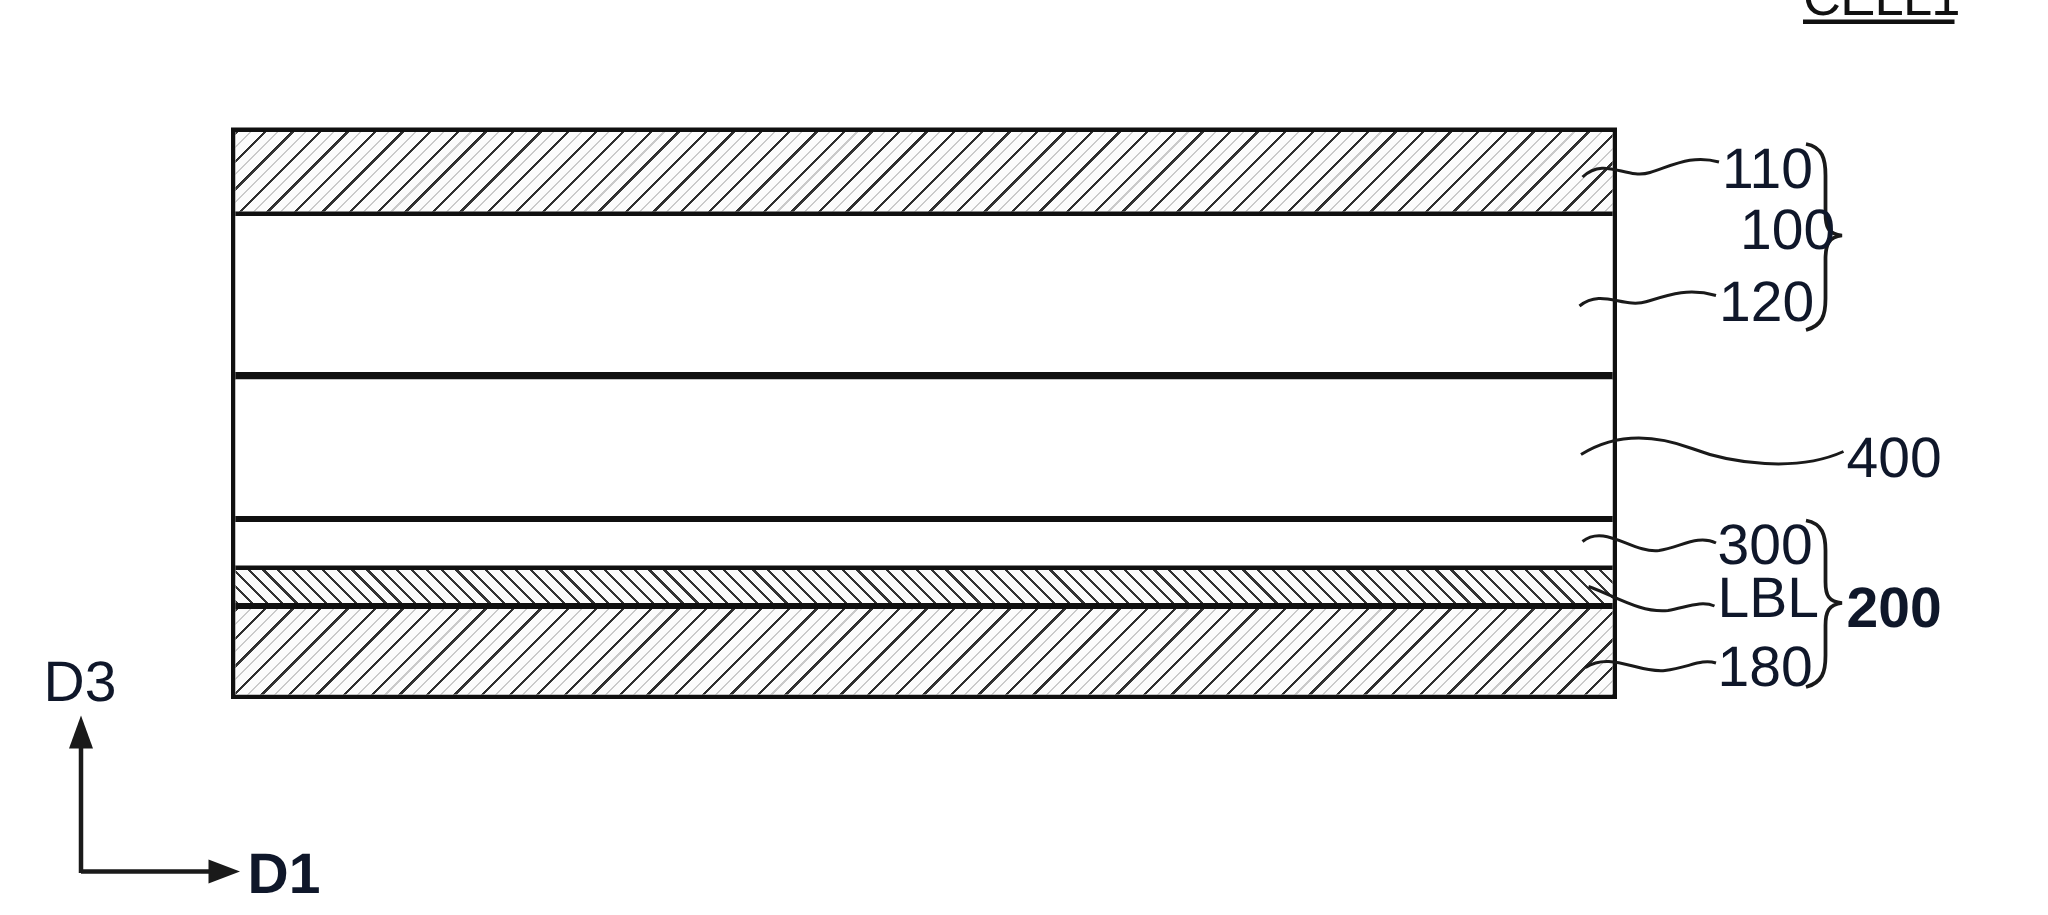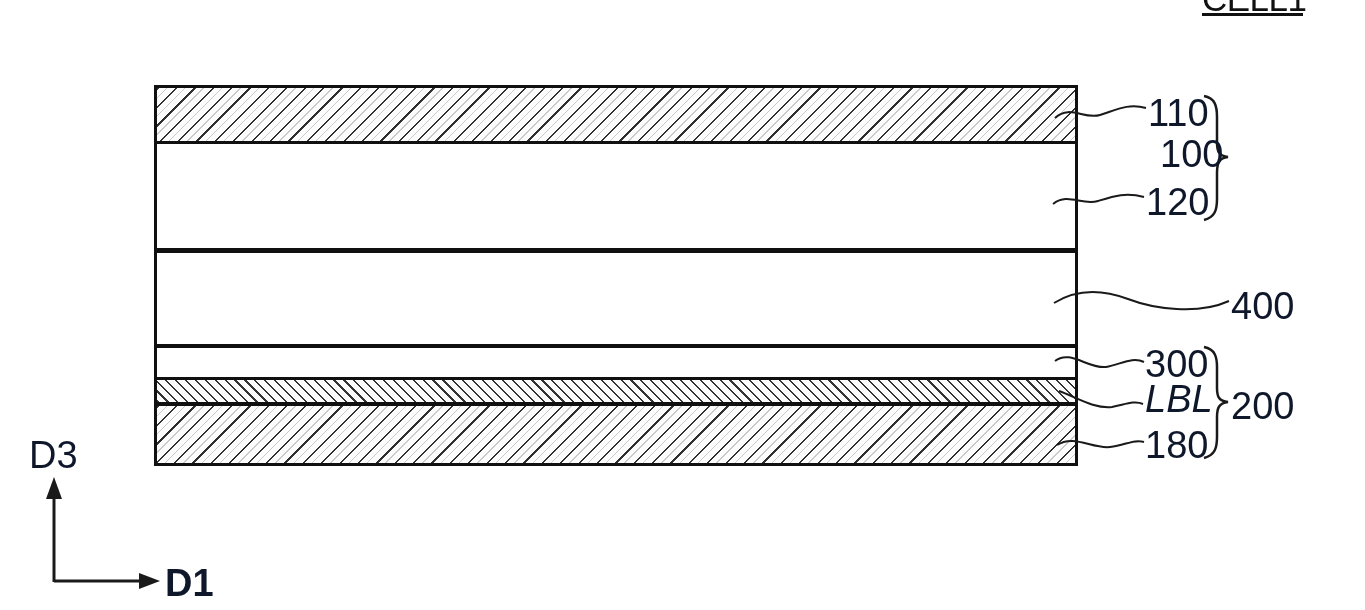--- a/index.html
+++ b/index.html
@@ -92,23 +92,23 @@
     font-size: 38px;
     line-height: 1;
     color: #0f172a;
     white-space: nowrap;
   }
   .l110 { left: 1148px; top: 94px;  }
   .l120 { left: 1146px; top: 183px; }
   .l100 { left: 1160px; top: 135px; }
   .l300 { left: 1231px; top: 287px; }
   .l220 { left: 1145px; top: 345px; }
-  .llbl { left: 1145px; top: 380px; font-style: italic; }
+  .llbl { left: 1145px; top: 380px; }
   .l210 { left: 1145px; top: 426px; }
-  .l200 { left: 1231px; top: 387px; }
+  .l200 { left: 1231px; top: 387px; font-weight: bold; }
   .ld3  { left: 29px;   top: 436px; text-align: center; }
   .ld1  { left: 165px;  top: 564px; font-weight: bold; }
 </style>
 </head>
 <body>
 
 <div class="canvas">
 
   <div class="fig-title">CELL1</div>
   <div class="fig-title-underline"></div>

